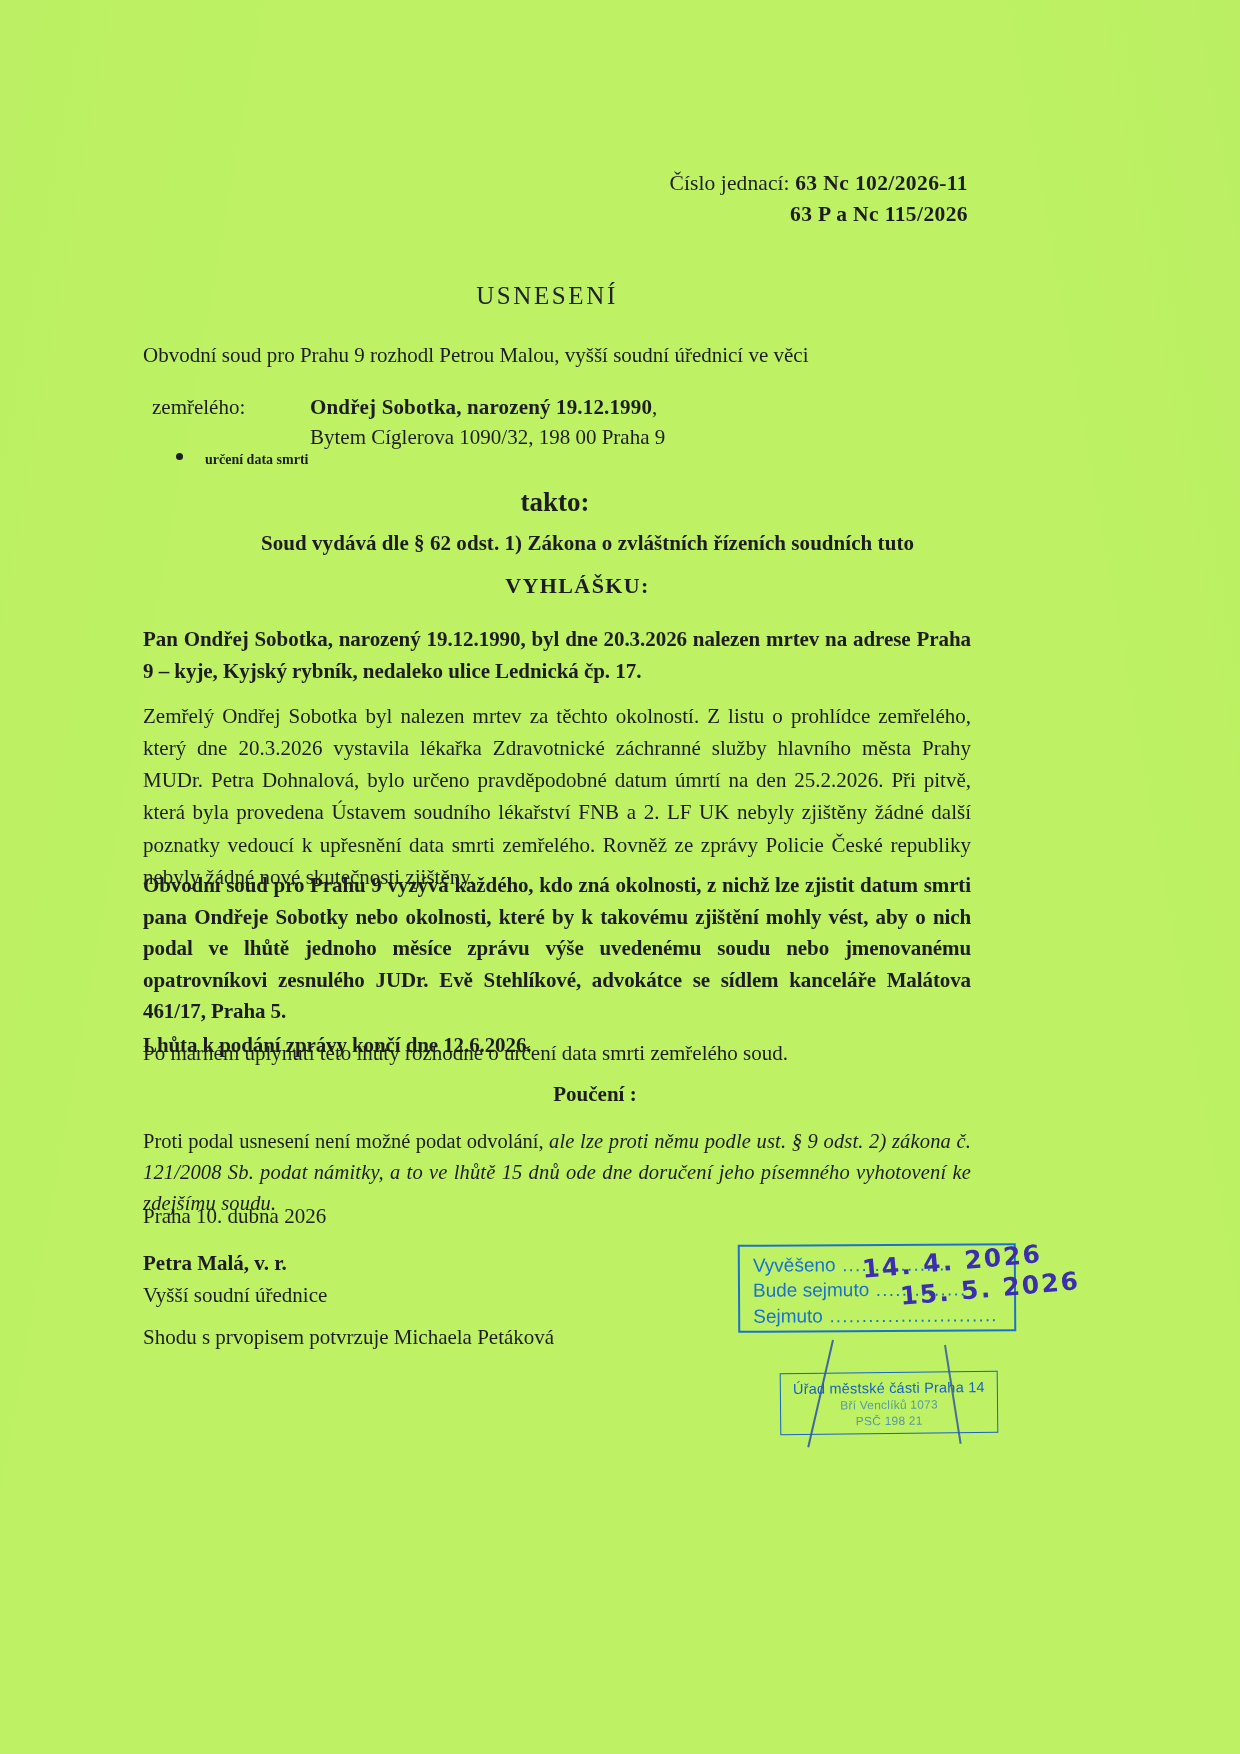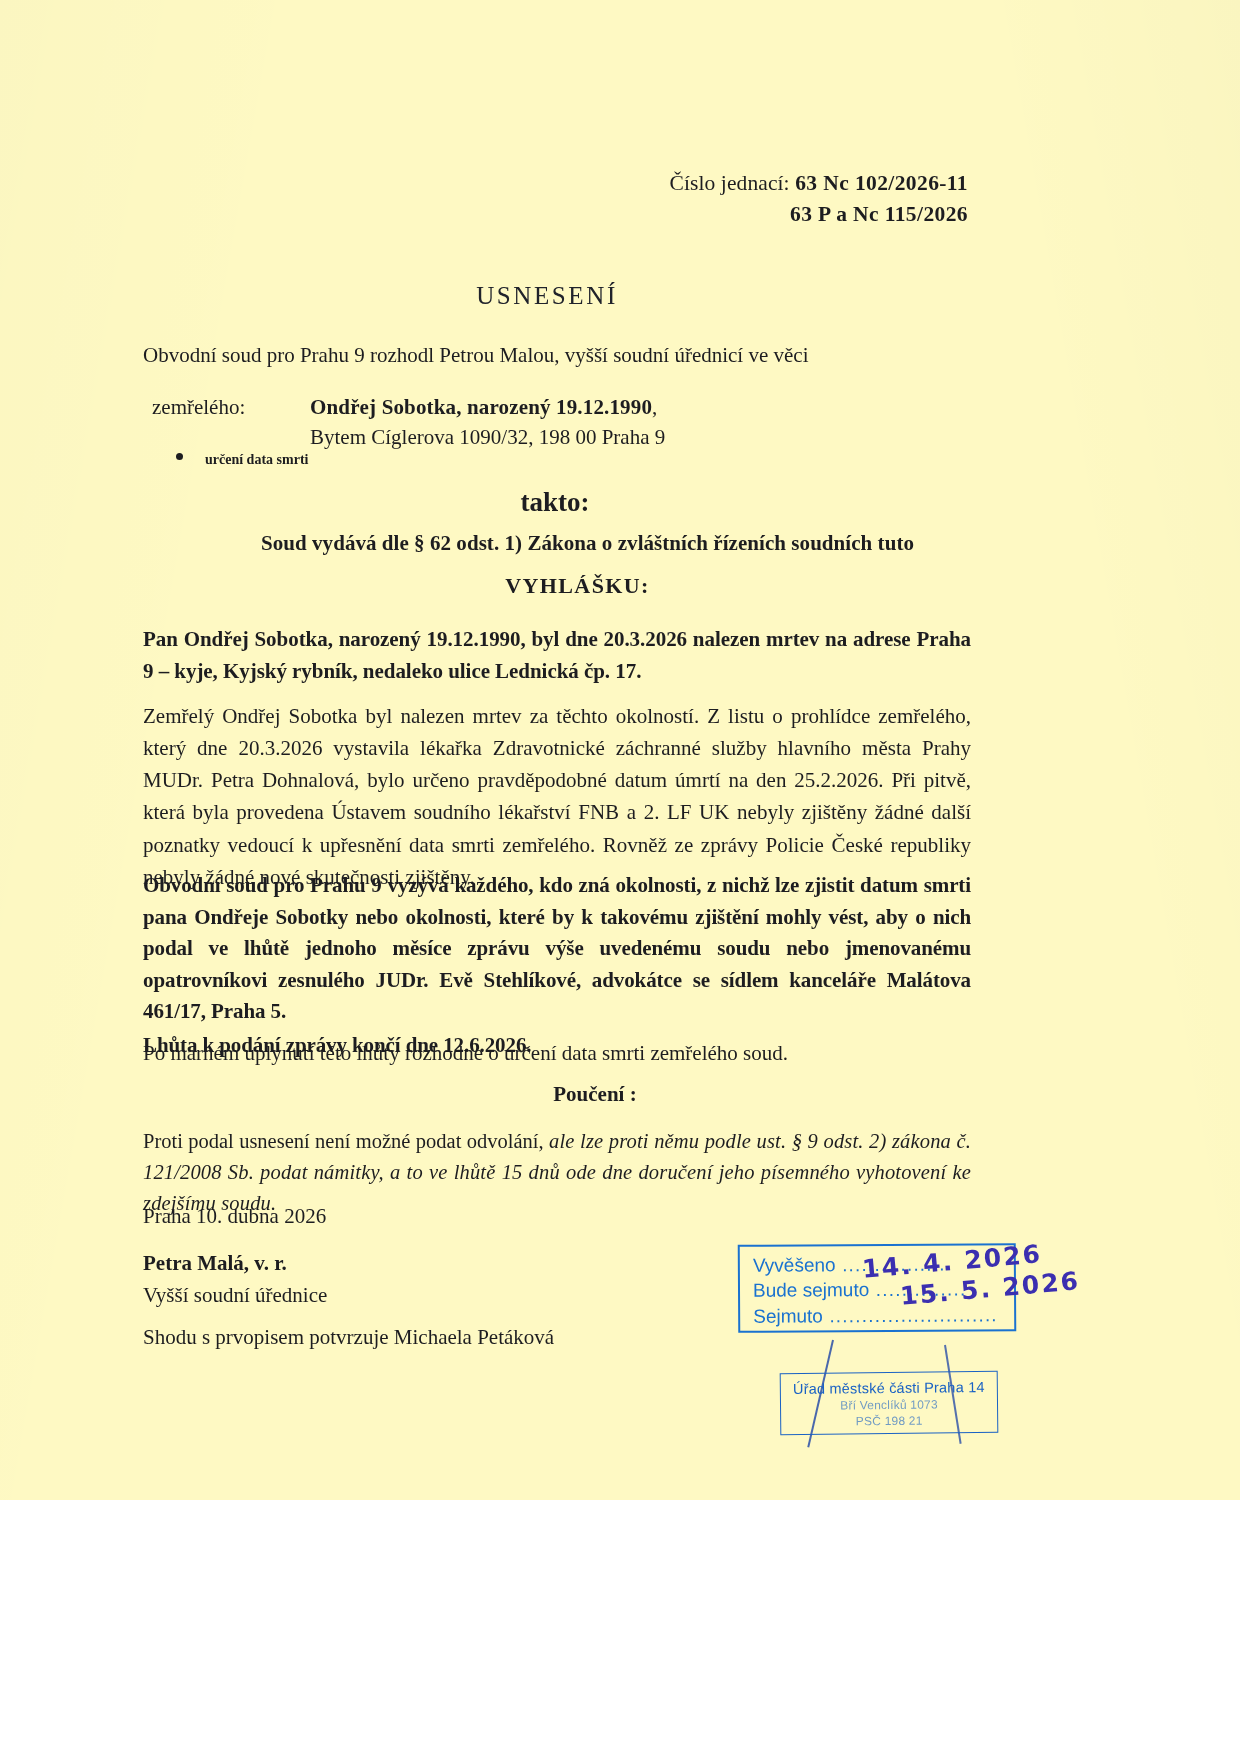--- a/index.html
+++ b/index.html
@@ -4,23 +4,23 @@
 <title>Usnesení</title>
 <style>
   html, body {
     margin: 0;
     padding: 0;
     background: #ffffff;
   }
   .page {
     position: relative;
     width: 1240px;
-    height: 1500px;
+    height: 1754px;
     margin: 0 auto;
-    background: #fef9c3;
+    background: #bef264;
     font-family: "Liberation Serif", "DejaVu Serif", serif;
     color: #1d1d20;
     overflow: hidden;
   }
   
   .page::before {
     content: "";
     position: absolute;
     inset: 0;
     background:

